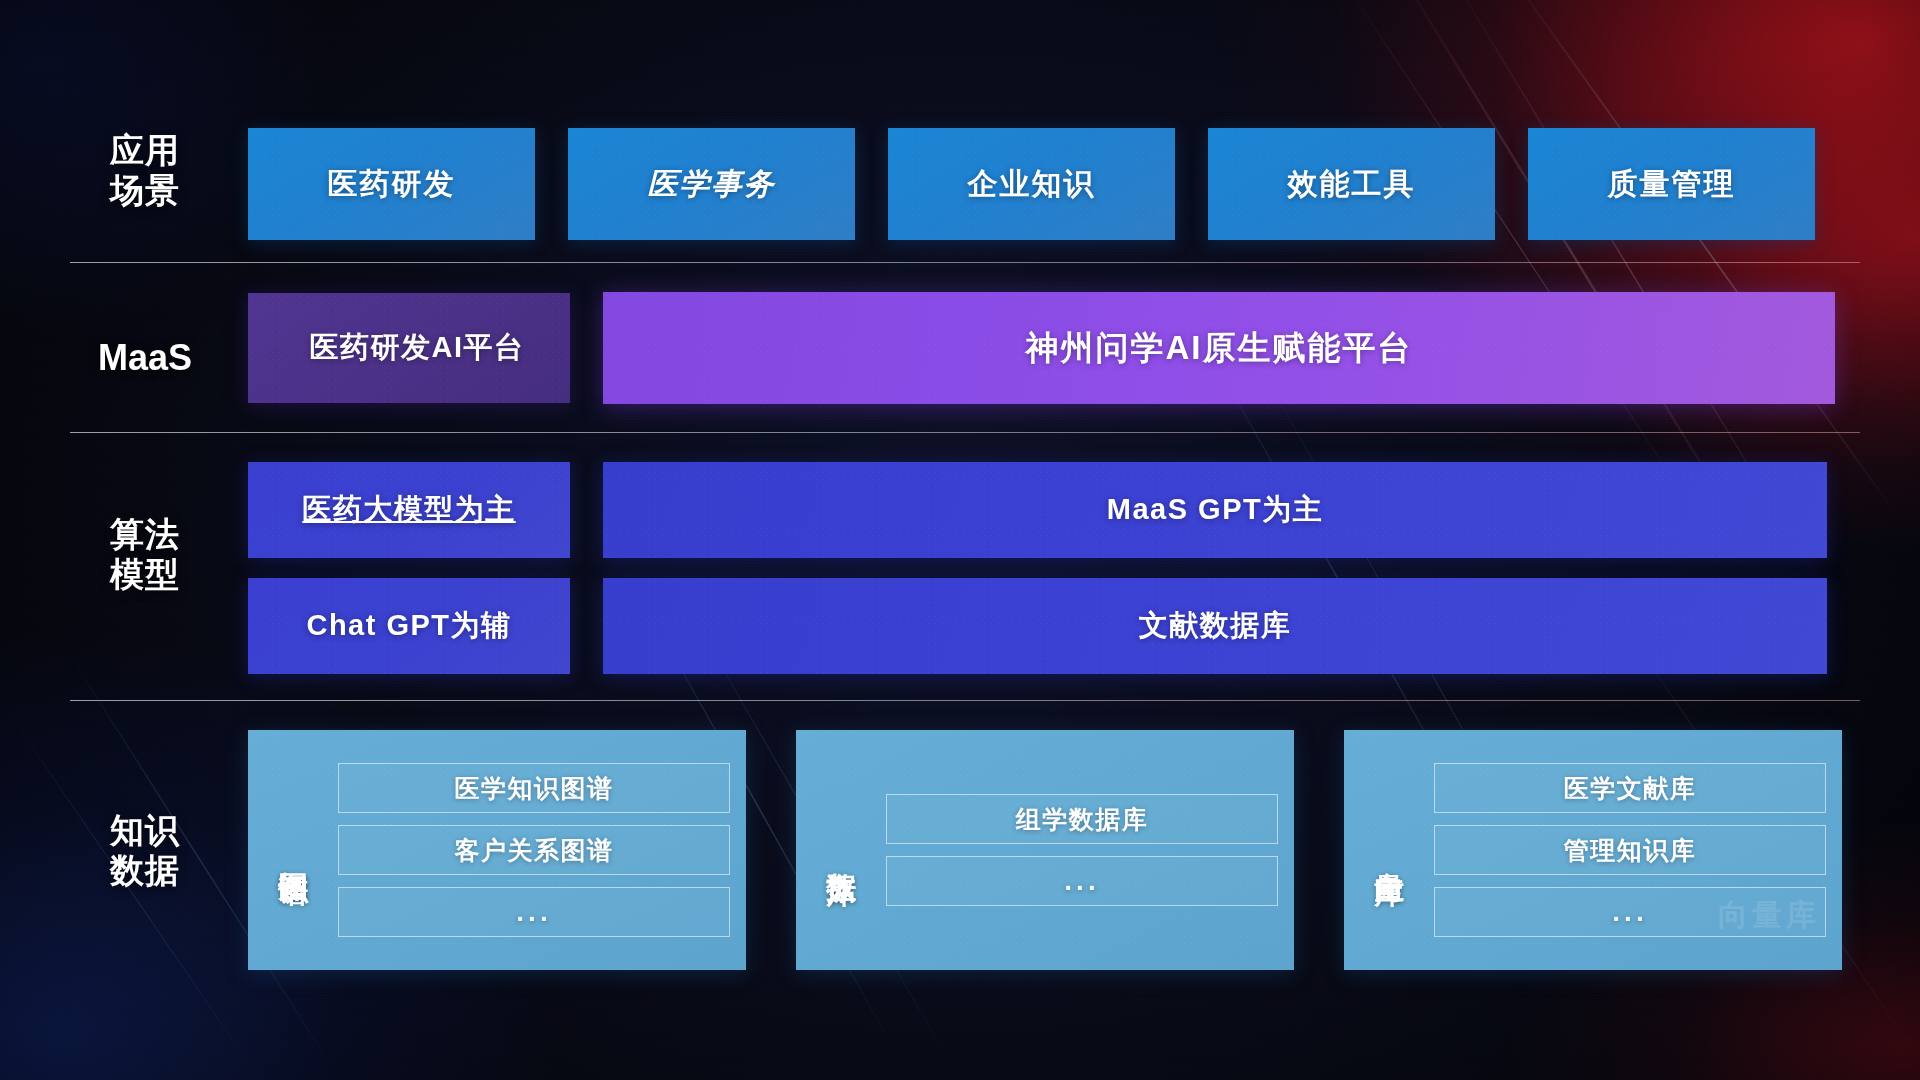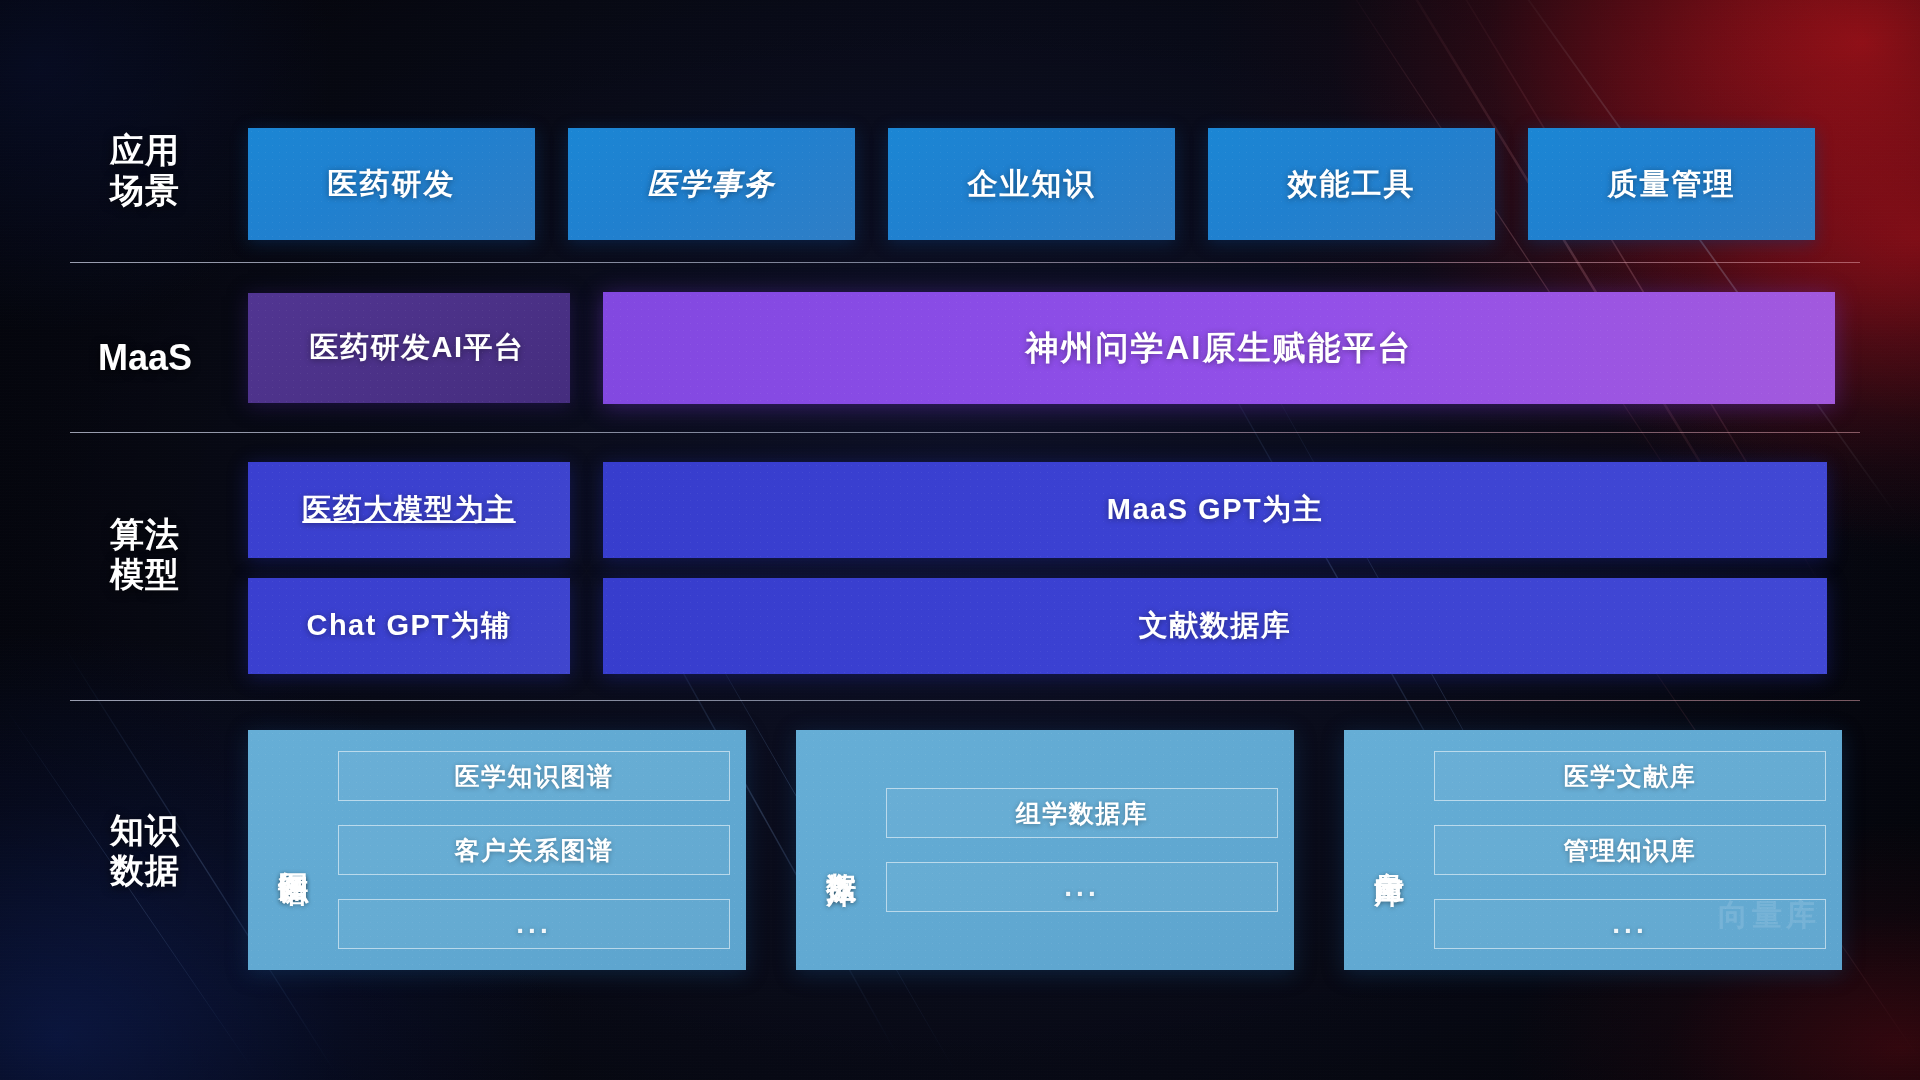--- a/index.html
+++ b/index.html
@@ -198,21 +198,21 @@
     justify-content: center;
     text-shadow: 0 1px 5px rgba(0,0,0,0.28);
   }
   .kn-items {
     position: relative;
     z-index: 2;
     flex: 1 1 auto;
     display: flex;
     flex-direction: column;
     justify-content: center;
-    gap: 24px;
+    gap: 12px;
     margin-left: 14px;
   }
   .kn-item {
     height: 50px;
     display: flex;
     align-items: center;
     justify-content: center;
     border: 1px solid rgba(255,255,255,0.55);
     color: #ffffff;
     font-weight: 700;

